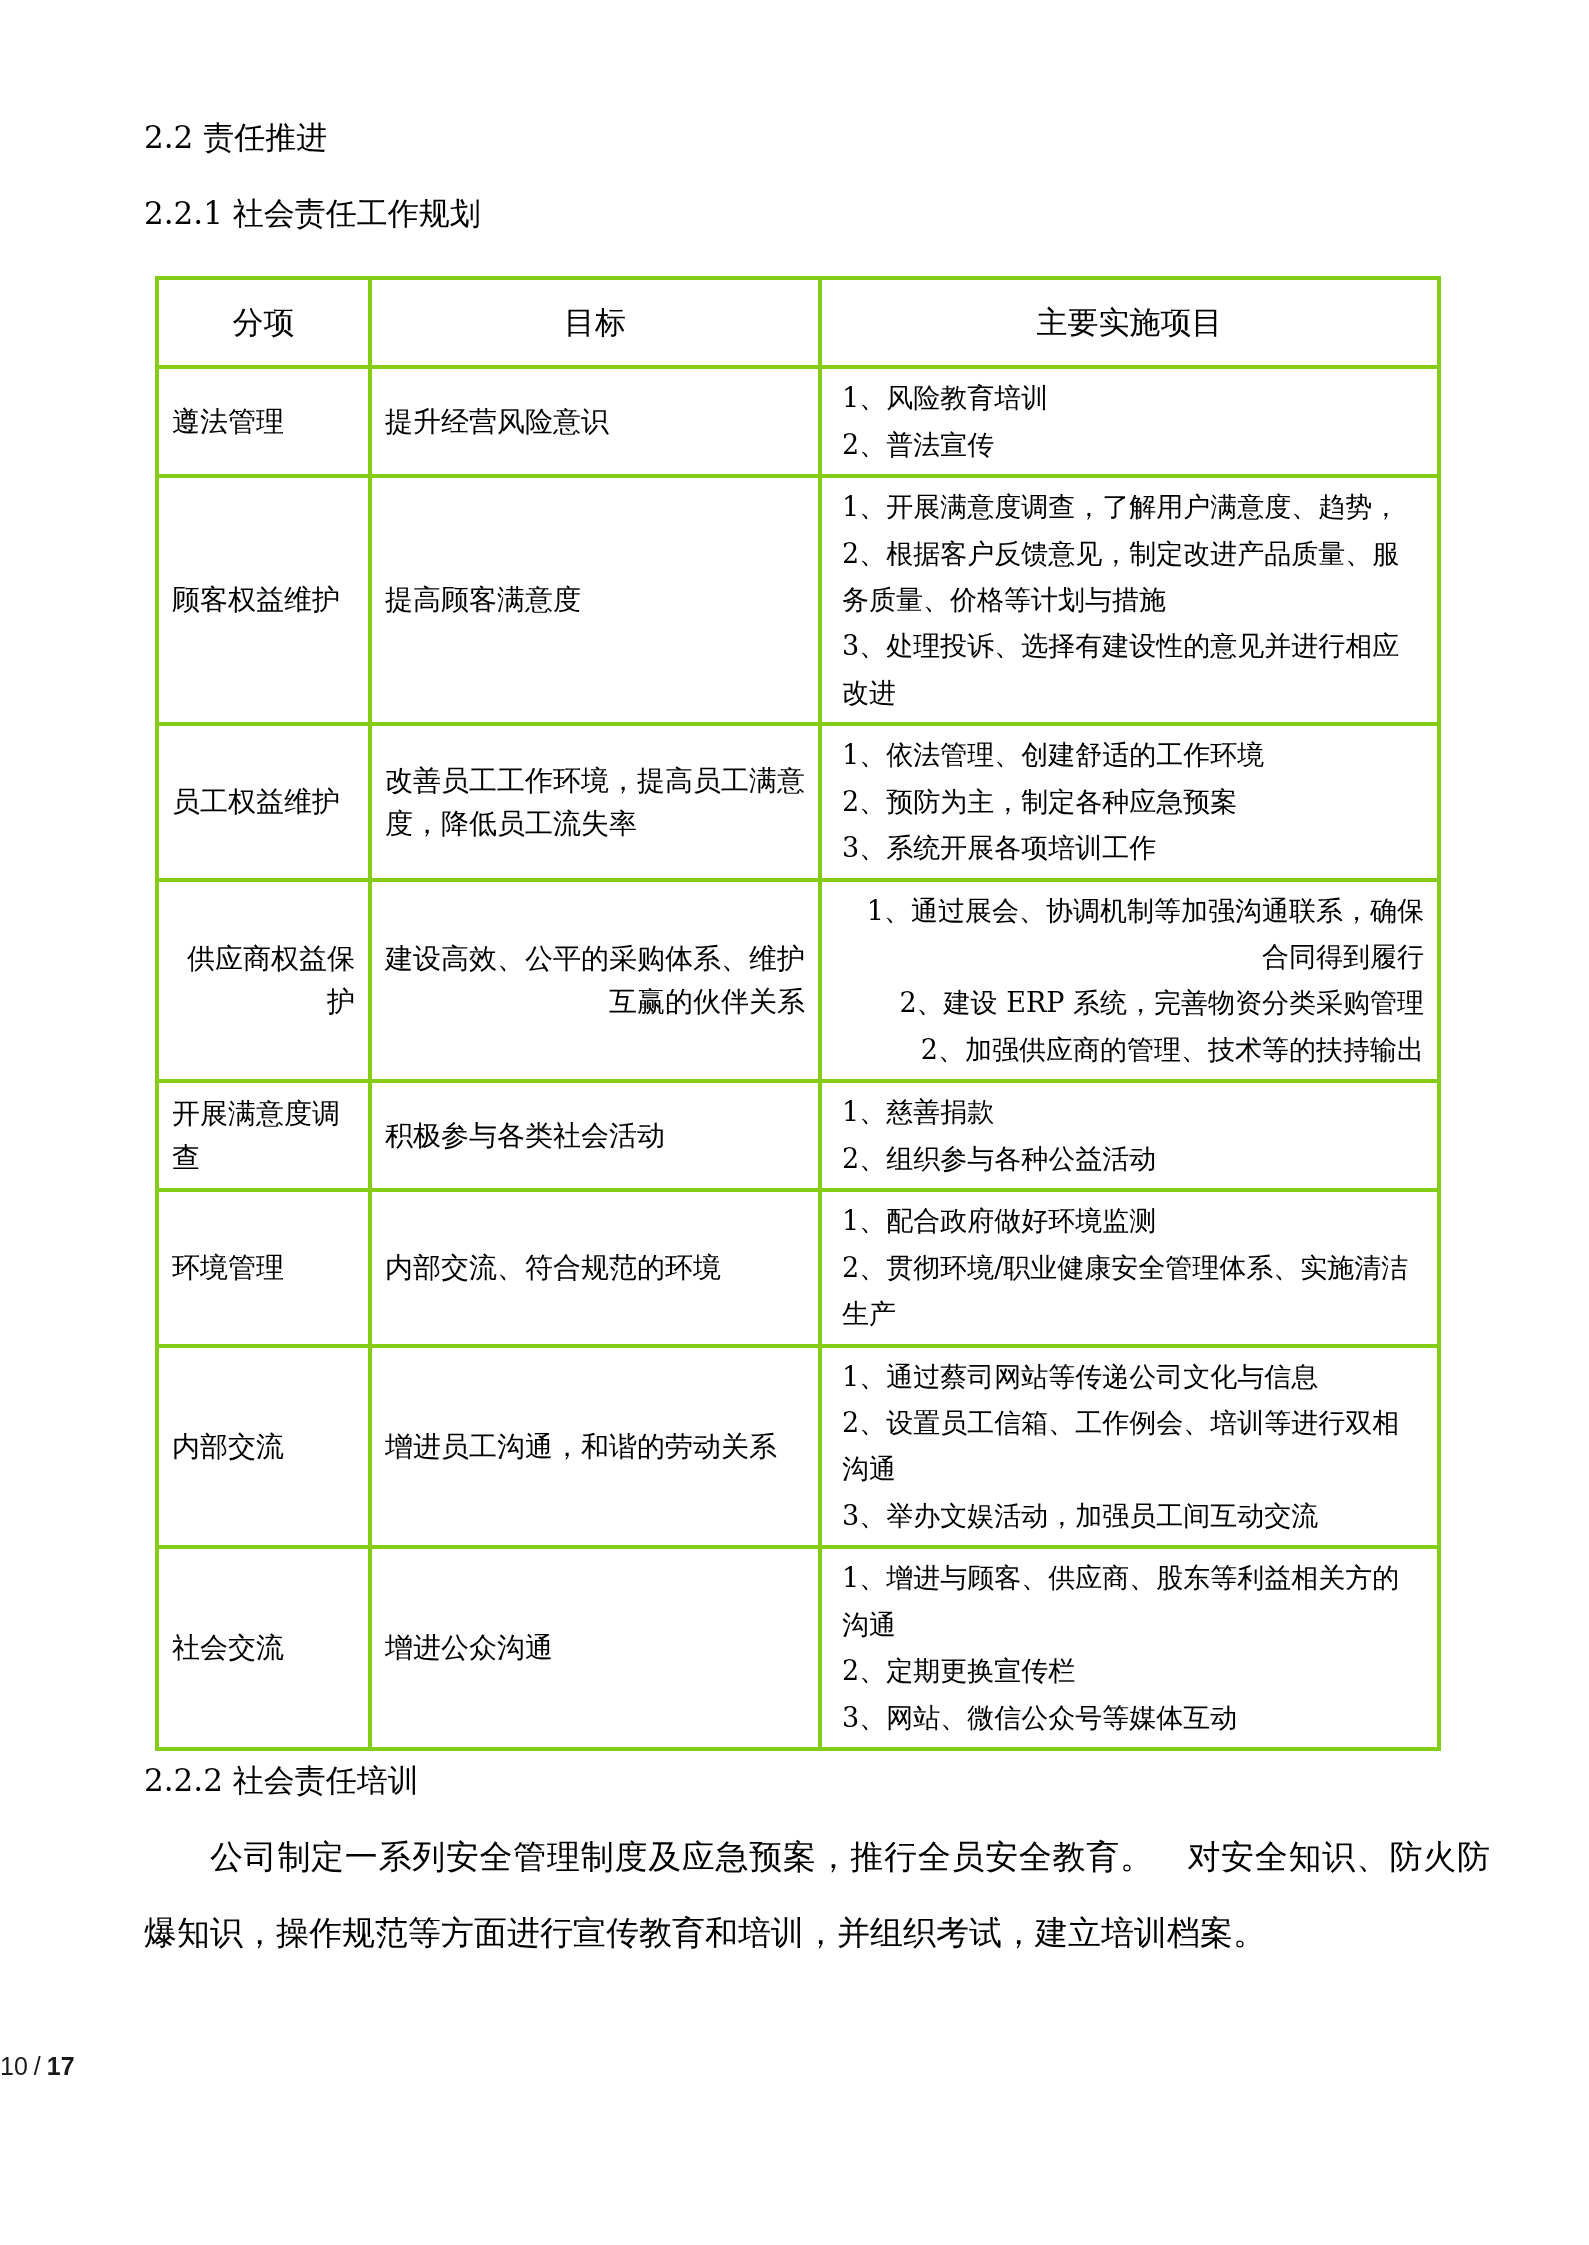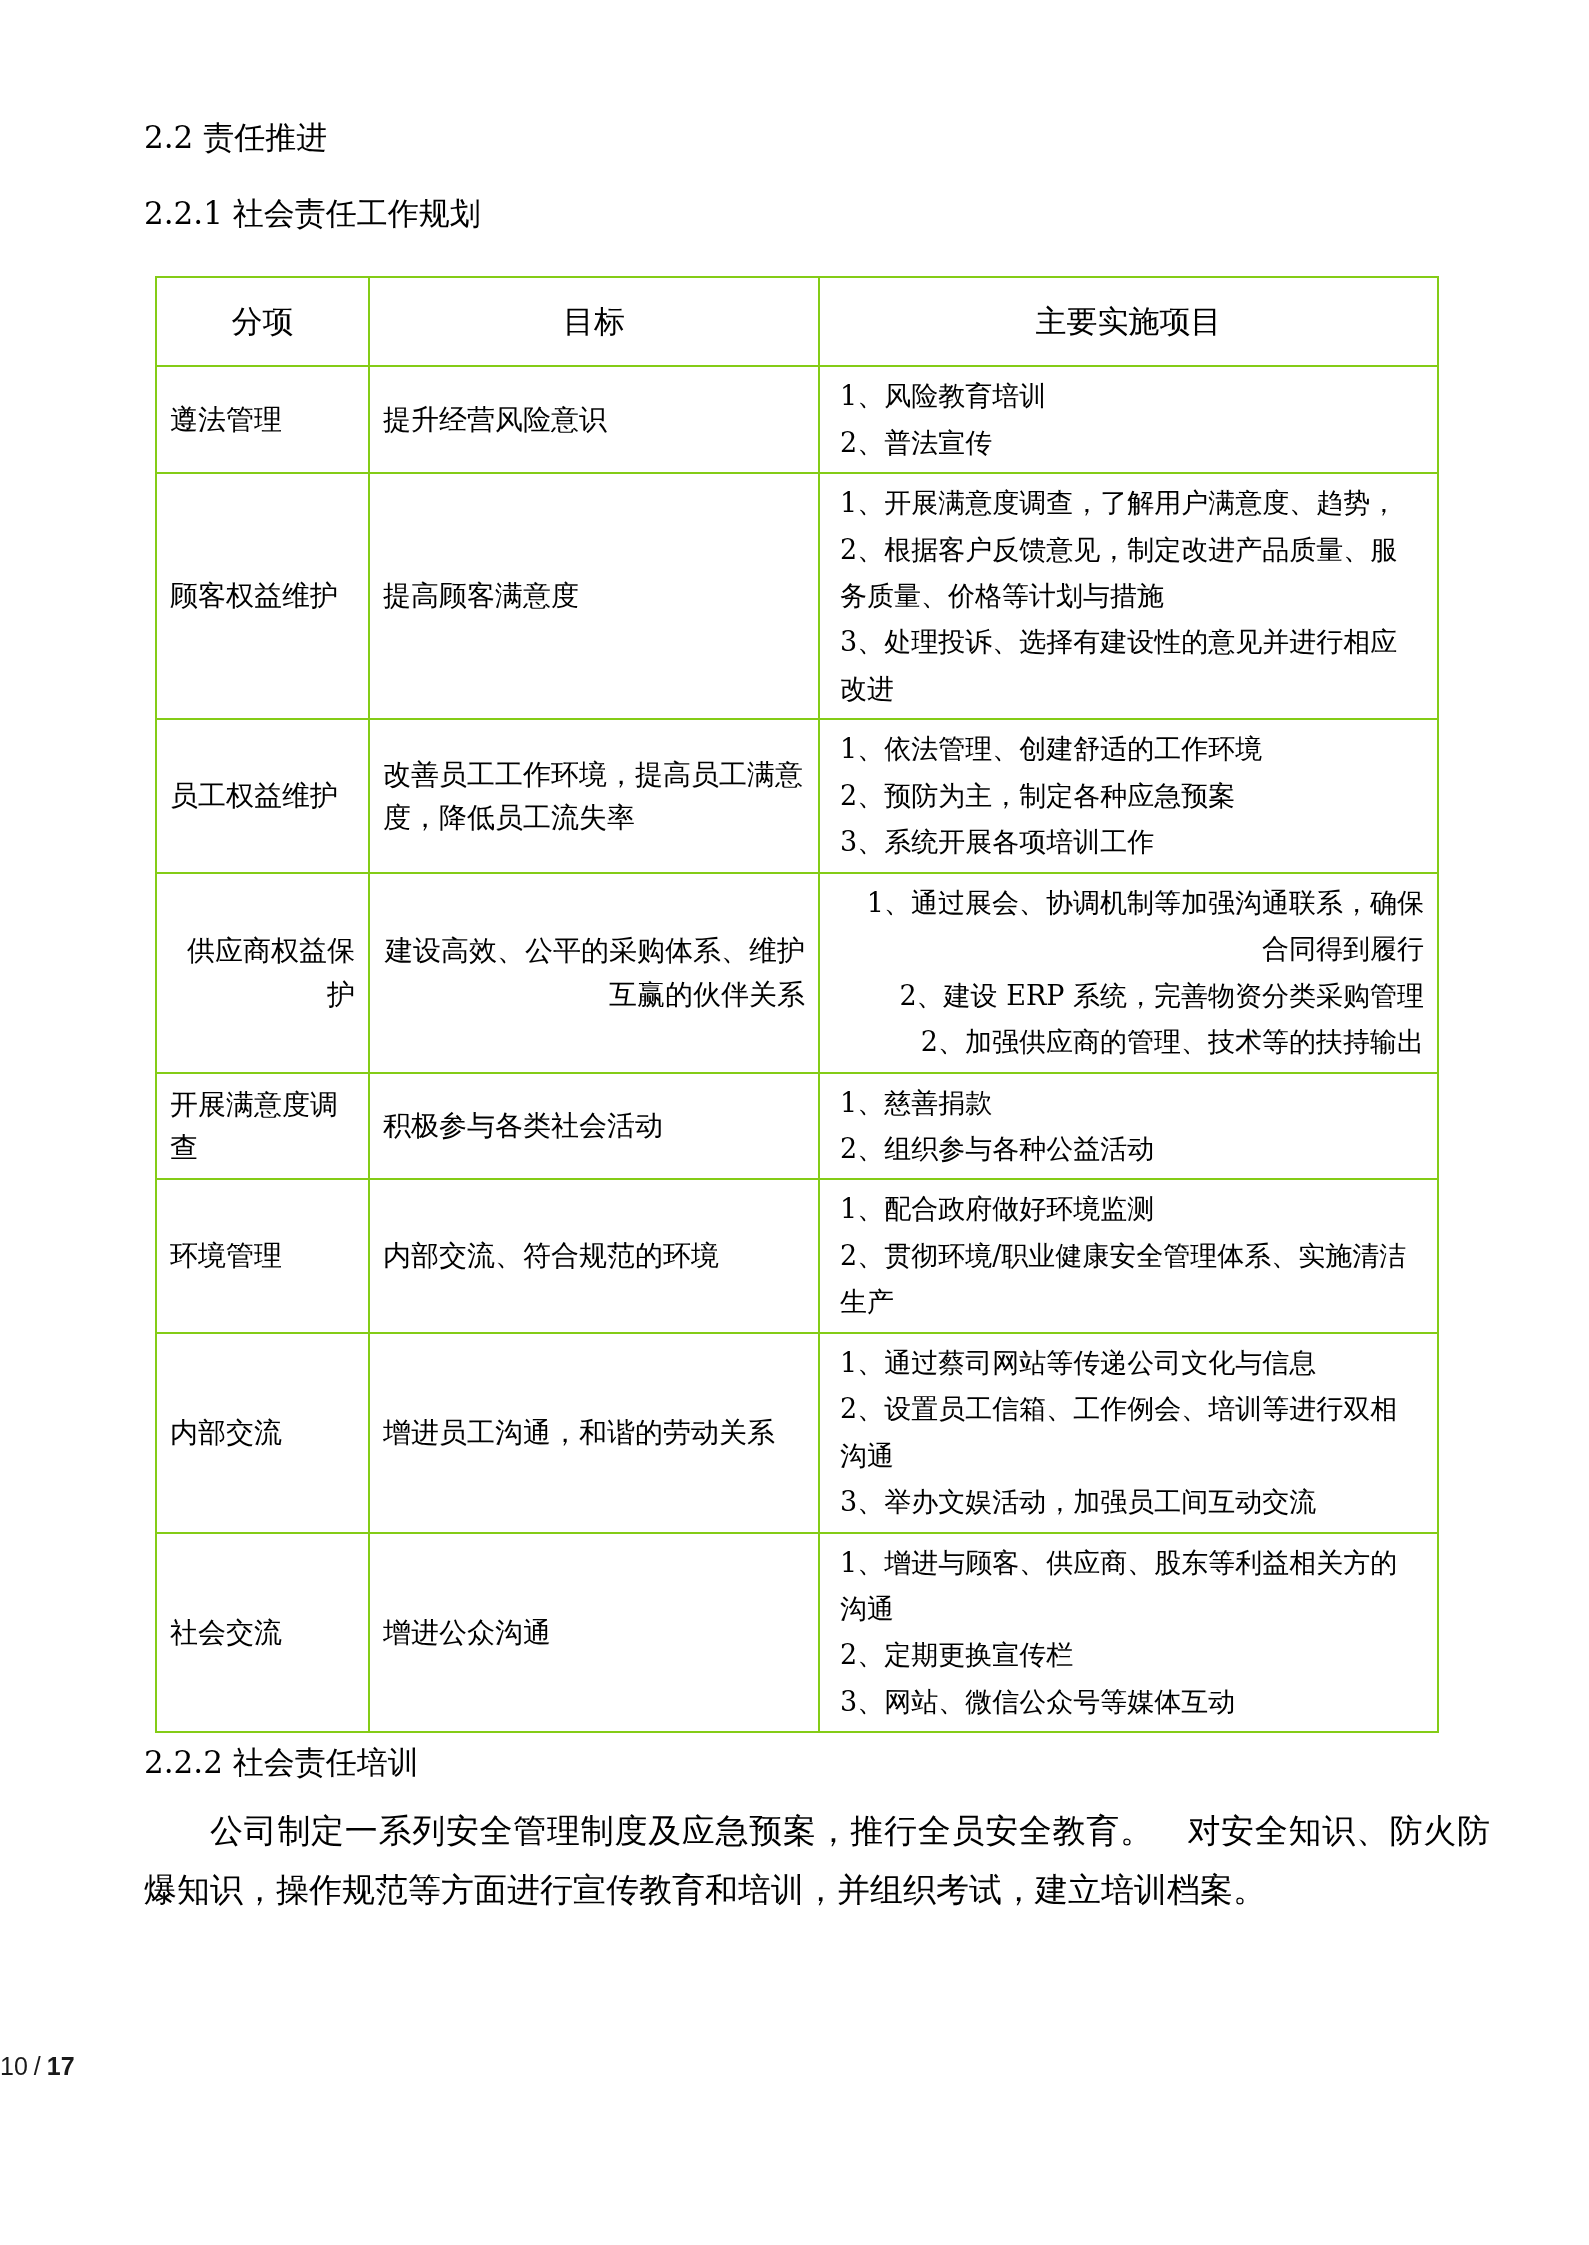--- a/index.html
+++ b/index.html
@@ -28,21 +28,21 @@
   .heading-2 { margin-top: 42px; }
   .heading-3 { margin-top: 12px; }
 
   .table-wrap { margin-top: 46px; margin-left: 11px; width: 1282px; }
   table.resp-table {
     border-collapse: collapse;
     width: 1282px;
     table-layout: fixed;
   }
   .resp-table th, .resp-table td {
-    border: 2px solid #84cc16;
+    border: 4px solid #84cc16;
     box-sizing: border-box;
     padding: 6px 13px;
     vertical-align: middle;
   }
   .resp-table th {
     font-size: 31px;
     font-weight: normal;
     text-align: center;
     height: 89px;
   }
@@ -55,21 +55,21 @@
   .resp-table tbody tr:nth-child(5) td { height: 95px; }
   .resp-table tbody tr:nth-child(6) td { height: 132px; }
   .resp-table tbody tr:nth-child(7) td { height: 197px; }
   .resp-table tbody tr:nth-child(8) td { height: 165px; }
   .item-line { line-height: 1.72; }
 
   .paragraph {
     margin-top: 22px;
     width: 1346px;
     font-size: 33px;
-    line-height: 59px;
+    line-height: 76px;
     text-align: justify;
     text-indent: 2em;
   }
   .footer {
     position: absolute;
     top: 2052px;
     left: 0;
     width: 100%;
     text-align: left;
     font-family: "Liberation Sans", "DejaVu Sans", sans-serif;

